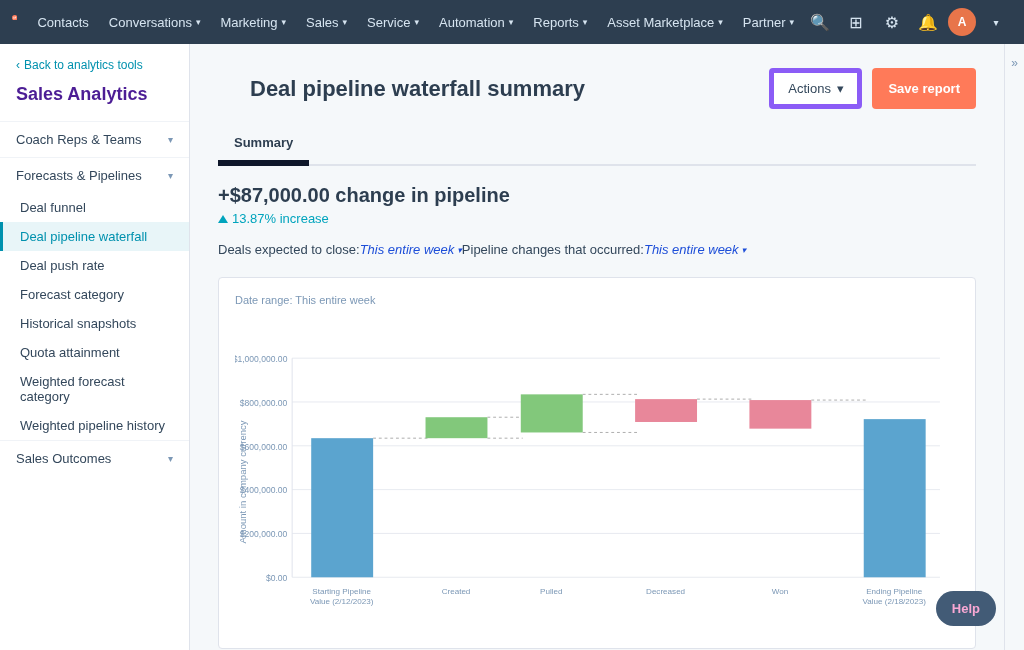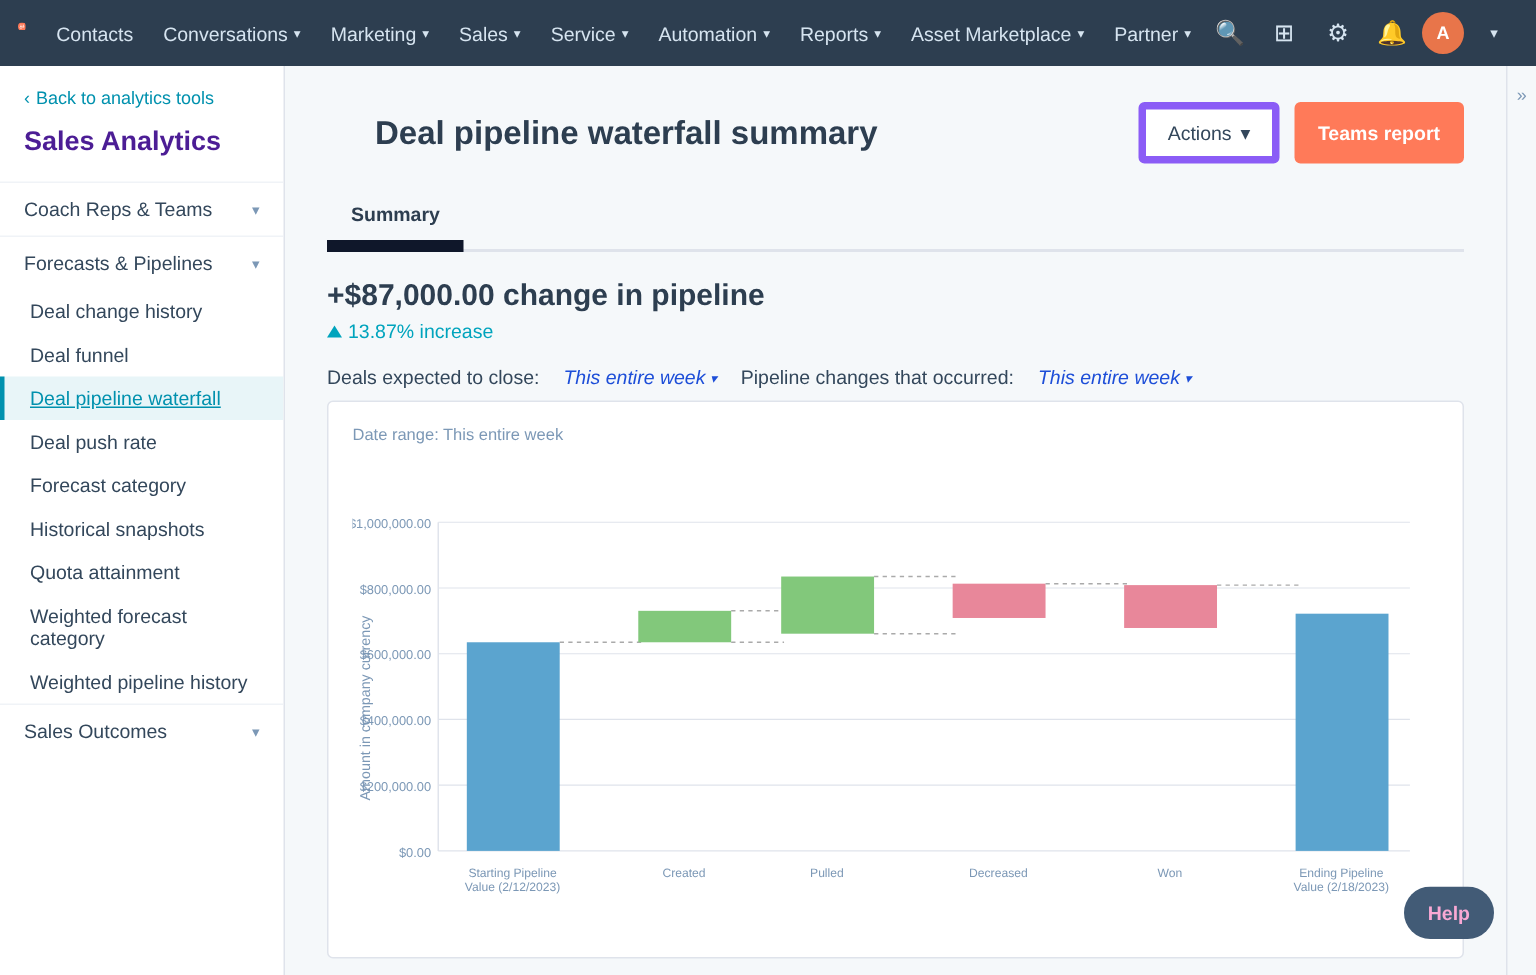--- a/index.html
+++ b/index.html
@@ -99,21 +99,20 @@
       color: #33475b;
       cursor: pointer;
       display: block;
     }
     .sidebar-link.active {
       background: #e8f5f8;
       color: #0091ae;
       font-weight: 500;
       border-left: 3px solid #0091ae;
       padding-left: 17px;
-      text-decoration: underline;
     }
 
     
     .main-content {
       flex: 1;
       overflow-y: auto;
       padding: 24px 28px;
       background: #f5f8fa;
     }
 
@@ -167,21 +166,21 @@
       padding: 10px 16px;
       font-size: 13px;
       color: #7c98b6;
       cursor: pointer;
       border-bottom: 2px solid transparent;
       margin-bottom: -2px;
     }
     .tab.active {
       color: #2d3e50;
       font-weight: 600;
-      border-bottom: 8px solid #0f172a;
+      border-bottom: 6px solid #0f172a;
     }
     .change-value {
       font-size: 20px;
       font-weight: 700;
       color: #2d3e50;
       margin-bottom: 4px;
     }
     .change-pct {
       font-size: 13px;
       color: #00a4bd;
@@ -193,24 +192,24 @@
     .triangle-up {
       width: 0; height: 0;
       border-left: 5px solid transparent;
       border-right: 5px solid transparent;
       border-bottom: 8px solid #00a4bd;
       display: inline-block;
     }
     .filter-row {
       display: flex;
       align-items: center;
-      gap: 16px;
+      gap: 0;
       font-size: 13px;
       color: #33475b;
-      margin-bottom: 8px;
+      margin-bottom: 20px;
       flex-wrap: wrap;
       text-align: center;
     }
     .filter-link {
       color: #1d4ed8;
       font-weight: 500;
       display: flex;
       align-items: center;
       gap: 3px;
       cursor: pointer;
@@ -327,21 +326,20 @@
         <span>Coach Reps &amp; Teams</span>
         <span class="chevron">▾</span>
       </div>
     </div>
 
     <div class="sidebar-section">
       <div class="sidebar-section-header">
         <span>Forecasts &amp; Pipelines</span>
         <span class="chevron">▾</span>
       </div>
-      <a class="sidebar-link">Deal change history</a>
       <a class="sidebar-link">Deal funnel</a>
       <a class="sidebar-link active">Deal pipeline waterfall</a>
       <a class="sidebar-link">Deal push rate</a>
       <a class="sidebar-link">Forecast category</a>
       <a class="sidebar-link">Historical snapshots</a>
       <a class="sidebar-link">Quota attainment</a>
       <a class="sidebar-link">Weighted forecast category</a>
       <a class="sidebar-link">Weighted pipeline history</a>
     </div>
 
@@ -355,21 +353,21 @@
 
   <main class="main-content">
 
     <div class="page-header">
       <h1 class="page-title">Deal pipeline waterfall summary</h1>
       <div class="header-actions">
         <button class="btn-actions">
           <span>Actions</span>
           <span>▾</span>
         </button>
-        <button class="btn-save">Teams report</button>
+        <button class="btn-save">Save report</button>
       </div>
     </div>
 
     <div class="tabs">
       <div class="tab active">Summary</div>
     </div>
 
     <div class="change-value">+$87,000.00 change in pipeline</div>
     <div class="change-pct">
       <span class="triangle-up"></span>

